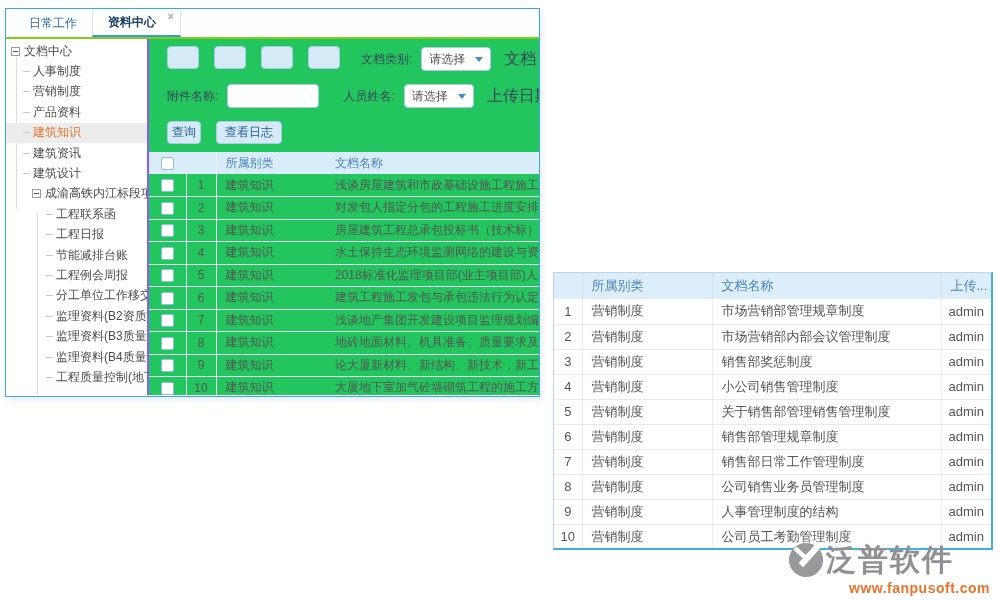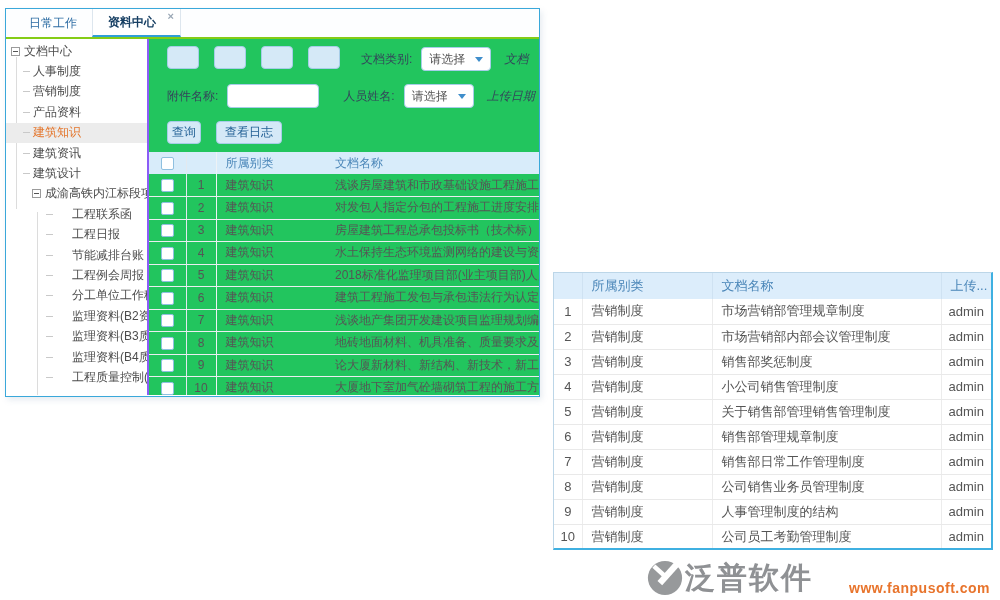--- a/index.html
+++ b/index.html
@@ -27,21 +27,21 @@
   .tree { width:143px; border-right:2px solid #8b5cf6; padding-top:2px;
           font-size:12px; color:#4c4c4c; overflow:hidden; position:relative; flex:none; }
   .guide { position:absolute; width:0; border-left:1px solid #dcdcdc; }
   .guide1 { left:10px; top:18px; height:152px; }
   .guide2 { left:31px; top:173px; height:192px; }
   .tree-row { height:20.4px; display:flex; align-items:center; white-space:nowrap;
               cursor:pointer; position:relative; z-index:1; }
   .tree-row.root { padding-left:5px; }
   .tree-row.lvl1 { padding-left:17px; }
   .tree-row.proj { padding-left:26px; }
-  .tree-row.lvl2 { padding-left:40px;gap:16px; }
+  .tree-row.lvl2 { padding-left:40px; }
   .tree-row.selected { background:#ececec; color:#e4772e; }
   .collapse-box { width:9px; height:9px; border:1px solid #9b9b9b; background:#fff;
                   margin-right:4px; flex:none; position:relative; }
   .collapse-box::after { content:""; position:absolute; left:1px; right:1px; top:3px;
                          border-top:1px solid #555; }
   .dash { width:7px; border-top:1px solid #c9c9c9; margin-right:3px; flex:none; }
 
   
   .content { flex:1; overflow:hidden; background:#22c55e; }
   .toolbar { display:flex; align-items:center; padding-left:18px; white-space:nowrap; }
@@ -54,21 +54,21 @@
   .btn.wide { padding:0 8px; }
   .fld-label { font-size:12px; color:#33475a; margin-right:9px; }
   .ml { margin-left:6px; }
   .select { width:70px; height:24px; border:1px solid #a7cde8; border-radius:4px;
             background:#fff; display:flex; align-items:center; justify-content:space-between;
             padding:0 7px; font-size:12px; color:#555; cursor:pointer; margin-right:13px; flex:none; }
   .caret { width:0; height:0; border-left:4px solid transparent; border-right:4px solid transparent;
            border-top:5px solid #3f8ecb; }
   .text-input { width:92px; height:24px; border:1px solid #a7cde8; border-radius:4px;
                 margin-right:24px; padding:0 6px; font-size:12px; font-family:inherit; }
-  .clipped-label { font-size:12px; color:#33475a; flex:none;font-style:italic; }
+  .clipped-label { font-size:16px; color:#33475a; flex:none; }
 
   
   table { border-collapse:collapse; table-layout:fixed; width:100%; }
   .doc-table { margin-top:8px; font-size:12px; color:#555; }
   .doc-table th { background:#d8ecfa; color:#4a86b8; font-weight:normal; text-align:left;
                   height:22px; padding:0 0 0 9px; overflow:hidden; white-space:nowrap; }
   .doc-table td { height:22.5px; border-bottom:1px solid #ebeef1; padding:0 0 0 9px;
                   overflow:hidden; white-space:nowrap; }
   .doc-table .cb-cell { padding:0; text-align:center; border-right:1px solid #e3e9ef; }
   .doc-table .no-cell { padding:0; text-align:center; border-right:1px solid #eef2f5; }
@@ -83,21 +83,21 @@
   .policy-table th { background:#dcedfb; color:#4a86b8; font-weight:normal; text-align:left;
                      height:26px; padding:0 0 0 9px; border-right:1px solid #cfe2f2;
                      overflow:hidden; white-space:nowrap; }
   .policy-table th:last-child, .policy-table td:last-child { border-right:none; }
   .policy-table td { height:25px; border-bottom:1px solid #e9e9e9; border-right:1px solid #ececec;
                      padding:0 0 0 9px; overflow:hidden; white-space:nowrap; }
   .policy-table .no-cell { padding:0; text-align:center; }
   .policy-table .up-cell { padding:0; text-align:center; }
 
   
-  .branding { position:absolute; right:10px; bottom:4px; display:flex; 
+  .branding { position:absolute; right:10px; bottom:4px; display:flex; flex-direction:column;
               align-items:flex-end; }
   .brand-row { display:flex; align-items:center; padding-right:36px; }
   .brand-name { font-size:30px; font-weight:bold; color:#8f9194; letter-spacing:2px;
                 line-height:1; margin-left:2px; }
   .brand-url { font-size:14px; color:#e8742c; font-weight:600; margin-top:2px; letter-spacing:.5px; }
 </style>
 </head>
 <body>
 
 <div class="main-window">

